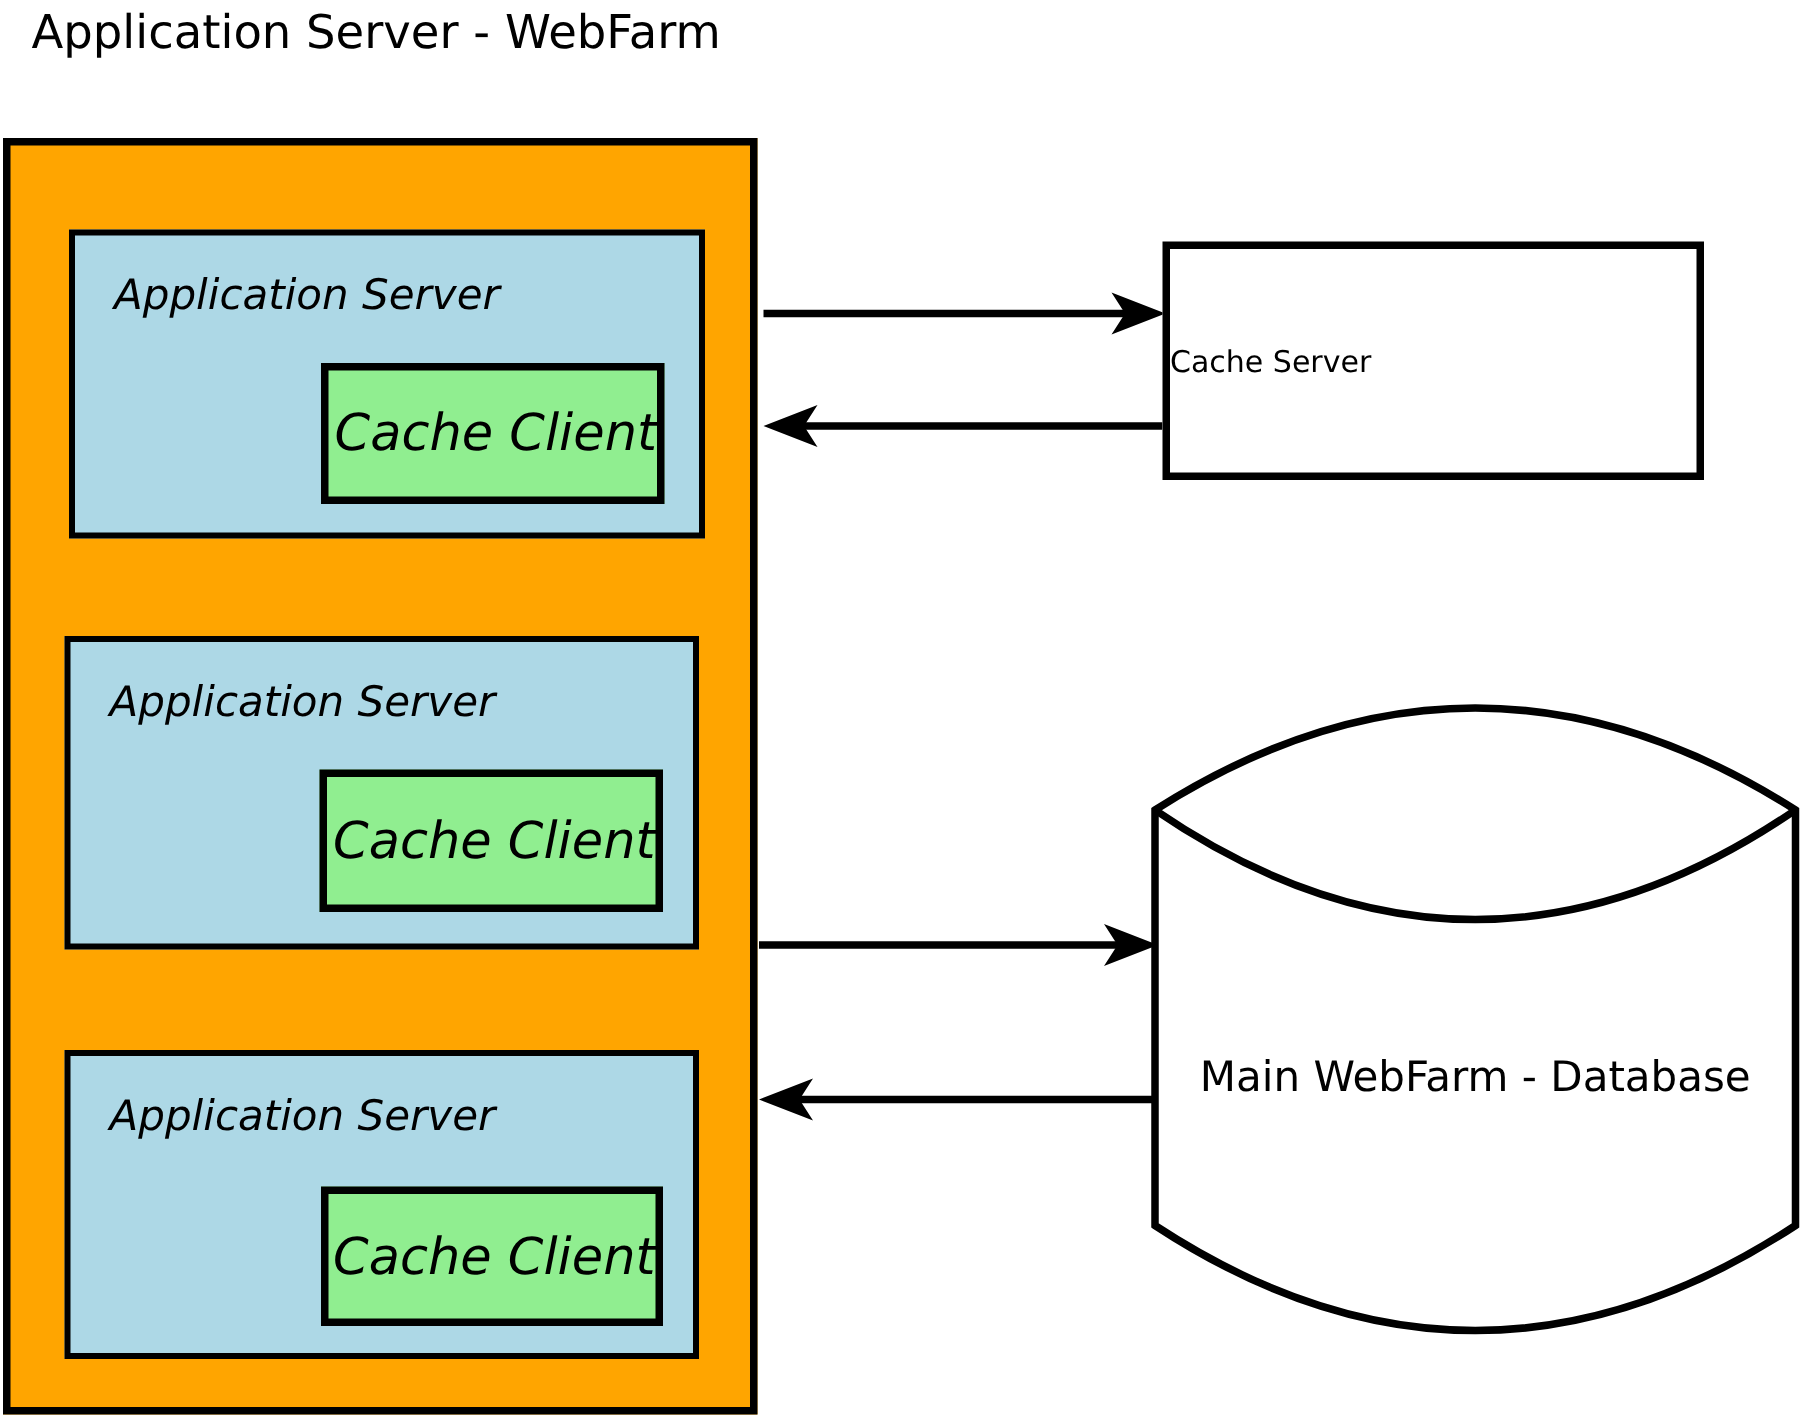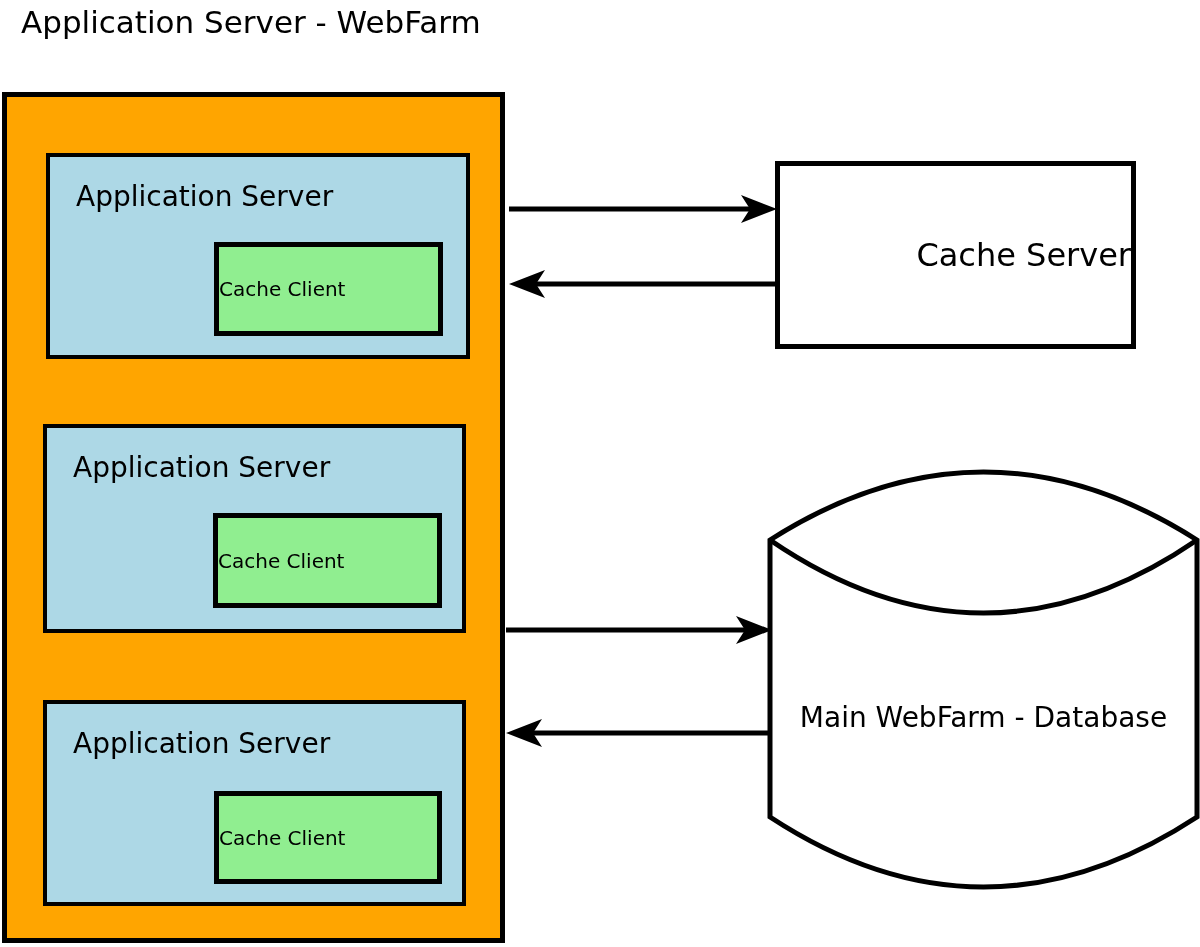--- a/index.html
+++ b/index.html
@@ -30,54 +30,55 @@
     width: 503px; height: 851px;
     background: var(--c-webfarm, #FFA500);
     border: 5px solid var(--c-line, #000);
     box-sizing: border-box;
   }
   .app-server {
     position: absolute;
     background: var(--c-app-server, #ADD8E6);
     border: 4px solid var(--c-line, #000);
     box-sizing: border-box;
+    font-style: italic;
   }
   .app-server .label {
     margin: 23px 0 0 26px;
     font-size: 28px;
     white-space: nowrap;
   }
   .cache-client {
     position: absolute;
     background: var(--c-cache-client, #90EE90);
     border: 5px solid var(--c-line, #000);
     box-sizing: border-box;
     display: flex;
     align-items: center;
-    justify-content: flex-start;
-    font-size: 20px;
+    justify-content: flex-end;
+    font-size: 34px;
     white-space: nowrap;
   }
   .app1 { left: 39px; top: 56px;  width: 424px; height: 206px; }
   .app2 { left: 36px; top: 327px; width: 423px; height: 209px; }
   .app3 { left: 36px; top: 603px; width: 423px; height: 206px; }
   .cc1 { left: 164px; top: 85px; width: 229px; height: 94px; }
   .cc2 { left: 166px; top: 85px; width: 229px; height: 95px; }
   .cc3 { left: 167px; top: 87px; width: 228px; height: 93px; }
   .cache-server {
     position: absolute;
     left: 775px; top: 161px;
-    width: 361px; height: 188px;
+    width: 361px; height: 159px;
     background: var(--c-node, #FFFFFF);
     border: 5px solid var(--c-line, #000);
     box-sizing: border-box;
     display: flex;
     align-items: center;
-    justify-content: flex-end;
-    font-size: 32px;
+    justify-content: flex-start;
+    font-size: 20px;
     white-space: nowrap;
   }
   .db-label {
     position: absolute;
     left: 770px; top: 701px;
     width: 427px;
     text-align: center;
     font-size: 28px;
     white-space: nowrap;
   }

